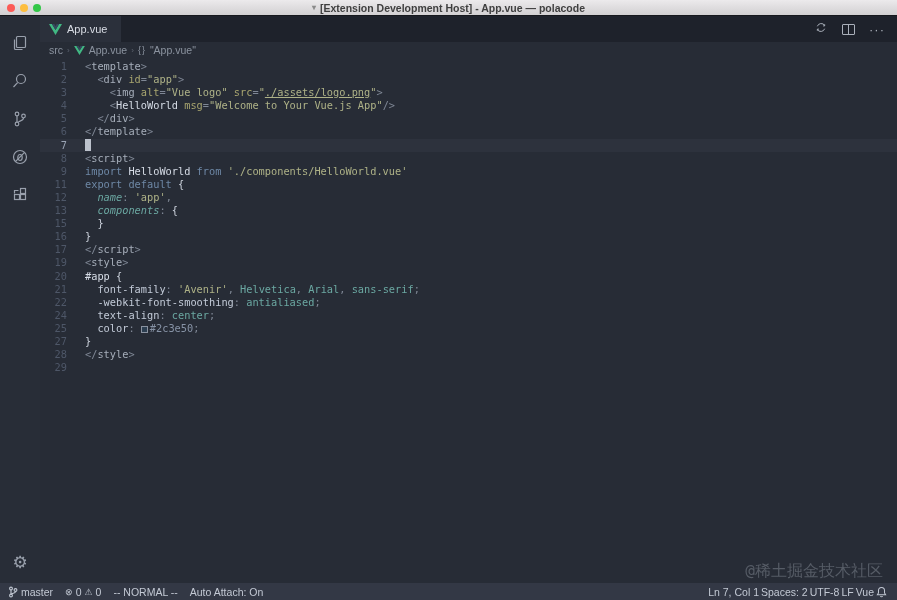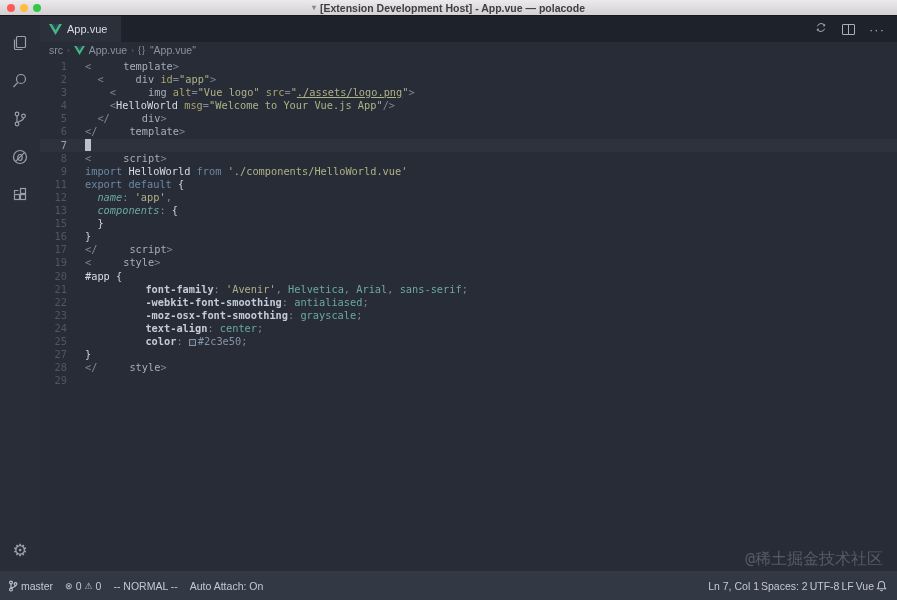--- a/index.html
+++ b/index.html
@@ -51,40 +51,40 @@
 
   
   .code-area { flex:1; position:relative; padding-top:2px; overflow:hidden;
                font-family:"DejaVu Sans Mono", monospace; font-size:10.3px; line-height:13.1px; }
   .code-row { display:flex; height:13.1px; white-space:pre; }
   .code-row.current { background:#2d323d; }
   .gutter { width:45px; flex:0 0 45px; text-align:right; padding-right:18px; color:#4e5768; }
   .code-row.current .gutter { color:#9aa4b4; }
   .code { flex:1; }
   .tok-p { color:#7f8795; }
-  .tok-t { color:#a6aeba;margin-left:32px; }
+  .tok-t { color:#a6aeba; }
   .tok-a { color:#a8a56f; }
   .tok-s { color:#aeb287; }
   .tok-ln { color:#aeb287; text-decoration:underline; }
   .tok-k { color:#6e88a6; }
   .tok-i { color:#d6dce6; }
   .tok-pr { color:#6ba8a2; font-style:italic; }
-  .tok-cp { color:#c3cbd8; font-weight:bold;margin-left:48px; }
+  .tok-cp { color:#c3cbd8; font-weight:normal; }
   .tok-cv { color:#6ba8a2; }
   .tok-n { color:#8793a6; }
   .tok-u { color:#8793a6; }
   .tok-b { color:#ccd2dc; }
   .swatch { display:inline-block; width:7px; height:7px; border:1px solid #8a92a0;
             background:#2c3e50; margin-right:2px; vertical-align:-1px; }
   .cursor { display:inline-block; width:6px; height:12px; background:#bcc2cc; vertical-align:-2px; }
 
   .watermark { position:absolute; right:14px; bottom:6px; font-size:16px; color:#565c66;text-align:center; }
 
   
-  .statusbar { height:29px; background:#333845; display:flex; align-items:center;
+  .statusbar { height:17px; background:#333845; display:flex; align-items:center;
                font-size:10.5px; color:#c3c9d4; padding:0 10px 0 8px; }
   .sb-left { display:flex; align-items:center; gap:12px; }
   .sb-right { margin-left:auto; display:flex; align-items:center; gap:2px; }
   .sb-item { display:flex; align-items:center; gap:3px; }
   .sb-ico { font-size:9px; }
   .sb-item svg { stroke:#c3c9d4; fill:none; stroke-width:1.1; }
 </style>
 </head>
 <body>
 
@@ -195,21 +195,20 @@
             <div class="code-row"><span class="gutter">11</span><span class="code"><span class="tok-k">export</span><span class="tok-w"> </span><span class="tok-k">default</span><span class="tok-w"> </span><span class="tok-b">{</span></span></div>
             <div class="code-row"><span class="gutter">12</span><span class="code"><span class="tok-w">  </span><span class="tok-pr">name</span><span class="tok-p">:</span><span class="tok-w"> </span><span class="tok-s">'app'</span><span class="tok-p">,</span></span></div>
             <div class="code-row"><span class="gutter">13</span><span class="code"><span class="tok-w">  </span><span class="tok-pr">components</span><span class="tok-p">:</span><span class="tok-w"> </span><span class="tok-b">{</span></span></div>
             <div class="code-row"><span class="gutter">15</span><span class="code"><span class="tok-w">  </span><span class="tok-b">}</span></span></div>
             <div class="code-row"><span class="gutter">16</span><span class="code"><span class="tok-b">}</span></span></div>
             <div class="code-row"><span class="gutter">17</span><span class="code"><span class="tok-p">&lt;/</span><span class="tok-t">script</span><span class="tok-p">&gt;</span></span></div>
             <div class="code-row"><span class="gutter">19</span><span class="code"><span class="tok-p">&lt;</span><span class="tok-t">style</span><span class="tok-p">&gt;</span></span></div>
             <div class="code-row"><span class="gutter">20</span><span class="code"><span class="tok-i">#app</span><span class="tok-w"> </span><span class="tok-b">{</span></span></div>
             <div class="code-row"><span class="gutter">21</span><span class="code"><span class="tok-w">  </span><span class="tok-cp">font-family</span><span class="tok-p">: </span><span class="tok-s">'Avenir'</span><span class="tok-p">, </span><span class="tok-cv">Helvetica</span><span class="tok-p">, </span><span class="tok-cv">Arial</span><span class="tok-p">, </span><span class="tok-cv">sans-serif</span><span class="tok-p">;</span></span></div>
             <div class="code-row"><span class="gutter">22</span><span class="code"><span class="tok-w">  </span><span class="tok-cp">-webkit-font-smoothing</span><span class="tok-p">: </span><span class="tok-cv">antialiased</span><span class="tok-p">;</span></span></div>
-            <div class="code-row"><span class="gutter">23</span><span class="code"><span class="tok-w">  </span><span class="tok-cp">-moz-osx-font-smoothing</span><span class="tok-p">: </span><span class="tok-cv">grayscale</span><span class="tok-p">;</span></span></div>
             <div class="code-row"><span class="gutter">24</span><span class="code"><span class="tok-w">  </span><span class="tok-cp">text-align</span><span class="tok-p">: </span><span class="tok-cv">center</span><span class="tok-p">;</span></span></div>
             <div class="code-row"><span class="gutter">25</span><span class="code"><span class="tok-w">  </span><span class="tok-cp">color</span><span class="tok-p">: </span><span class="swatch"></span><span class="tok-n">#2c3e50</span><span class="tok-p">;</span></span></div>
             <div class="code-row"><span class="gutter">27</span><span class="code"><span class="tok-b">}</span></span></div>
             <div class="code-row"><span class="gutter">28</span><span class="code"><span class="tok-p">&lt;/</span><span class="tok-t">style</span><span class="tok-p">&gt;</span></span></div>
             <div class="code-row"><span class="gutter">29</span><span class="code"></span></div>
           </div>
         <div class="watermark">@稀土掘金技术社区</div>
       </div>
     </div>
   </div>

